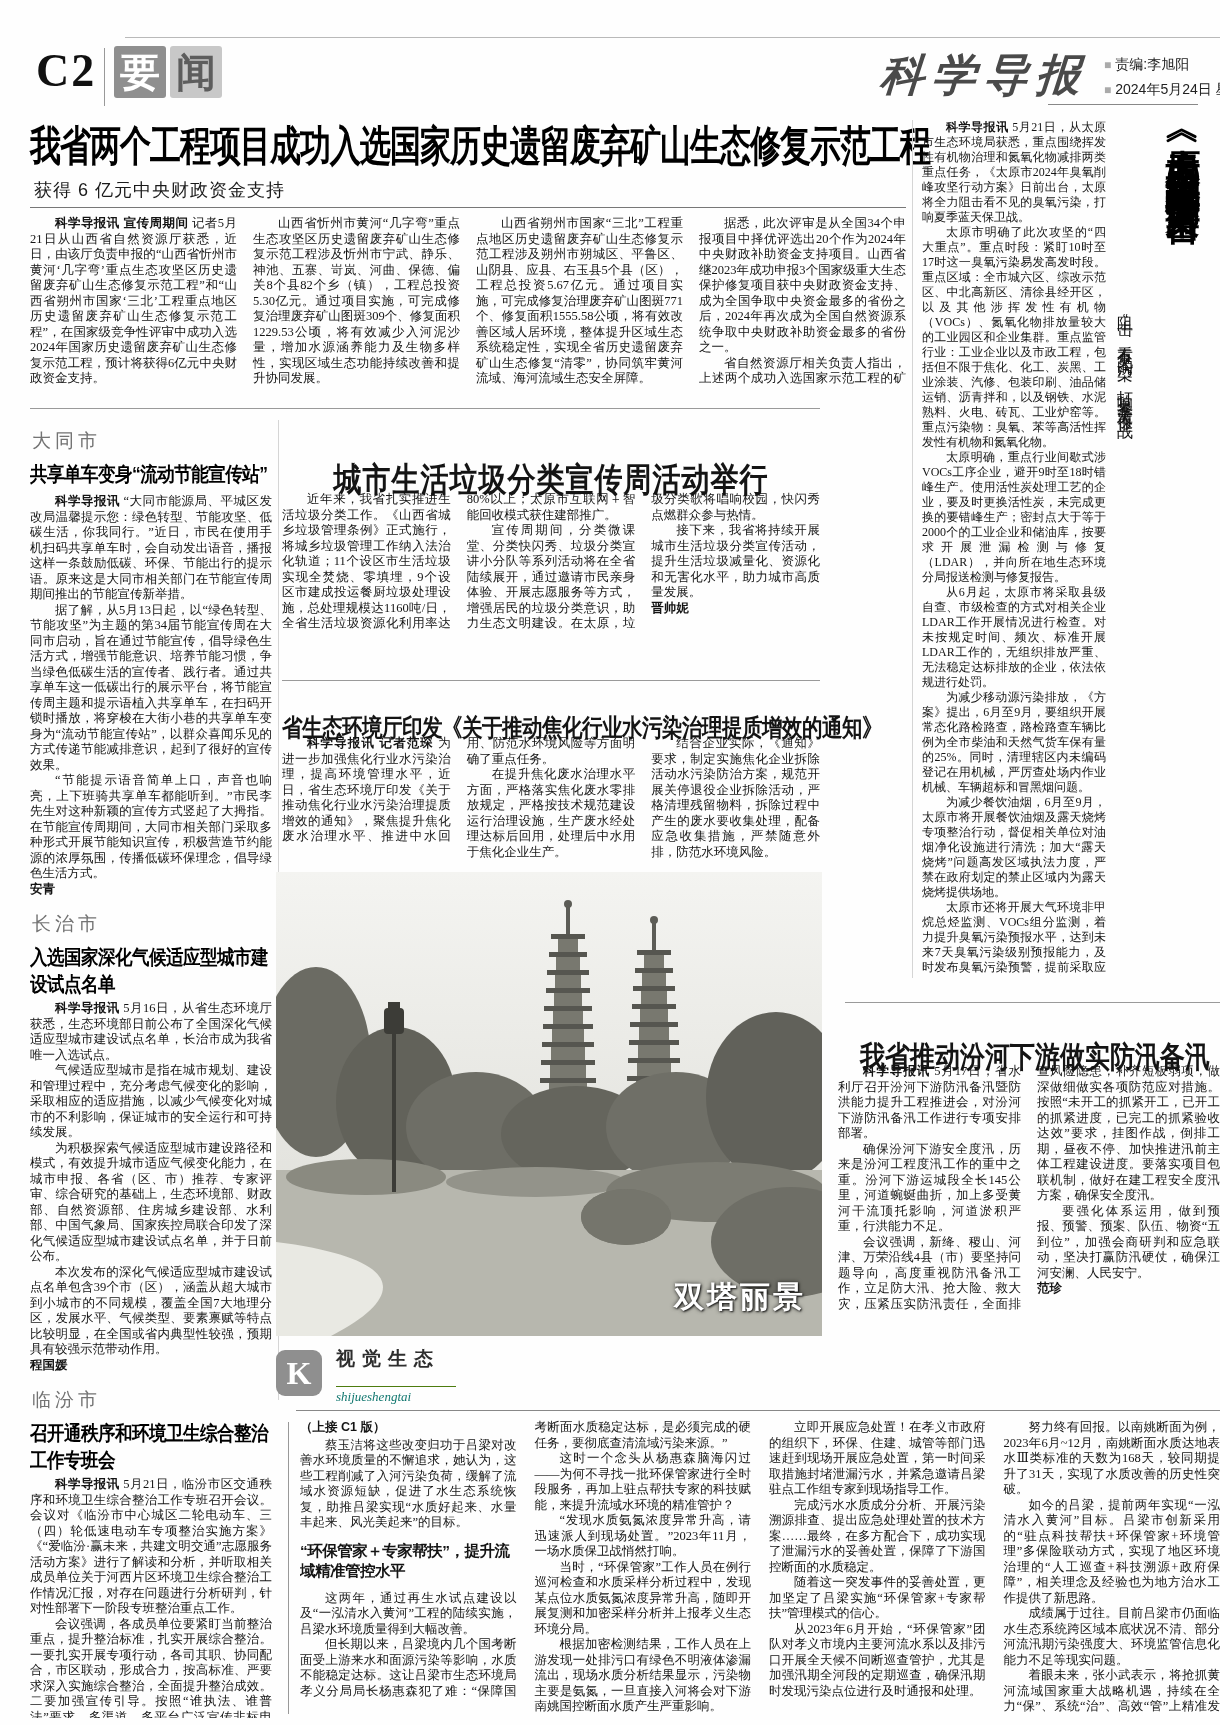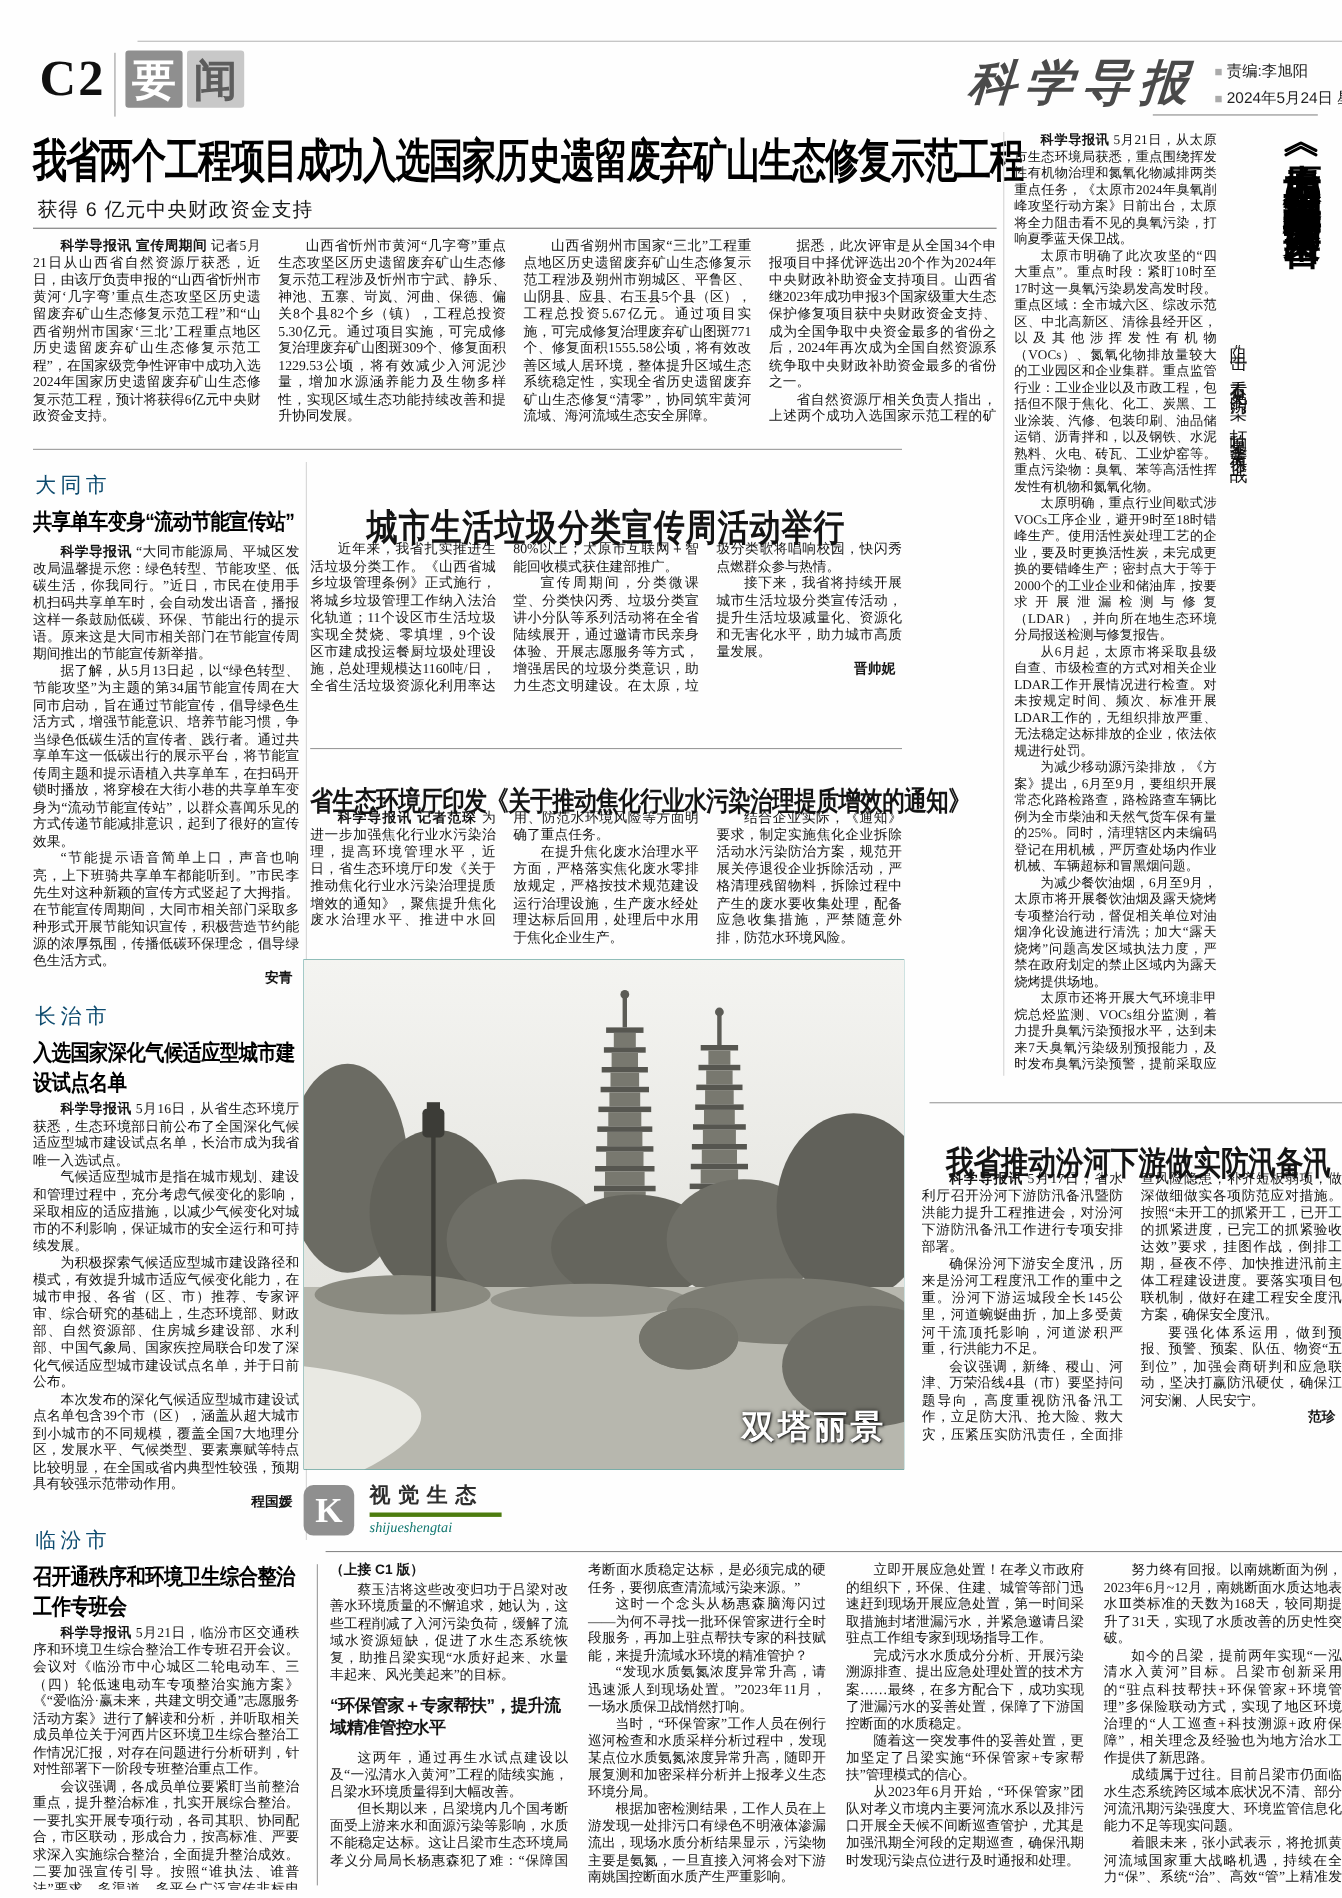--- a/index.html
+++ b/index.html
@@ -25,26 +25,26 @@
   
   .main-headline{position:absolute;left:30px;top:118px;width:860px;font-weight:bold;font-size:31px;
                  letter-spacing:-1px;color:#000;transform:scaleY(1.35);transform-origin:top left;white-space:nowrap;}
   .main-subhead{position:absolute;left:34px;top:178px;font-size:18px;color:#1a1a1a;letter-spacing:1px;}
   .main-body{position:absolute;left:30px;top:216px;width:876px;height:182px;overflow:hidden;
              column-count:4;column-gap:16px;font-size:12.5px;line-height:15.5px;text-align:justify;}
 
   .para{margin:0;text-indent:2em;text-align:justify;}
   .p-first{margin:0;text-indent:2em;text-align:justify;}
   .lead{font-family:"Liberation Sans","DejaVu Sans",sans-serif;font-weight:bold;}
-  .byline{text-align:right;font-family:"Liberation Sans","DejaVu Sans",sans-serif;font-weight:bold;padding-right:6px;}
+  .byline{font-family:"Liberation Sans","DejaVu Sans",sans-serif;font-weight:bold;padding-right:6px;}
   [data-bind-paras]{display:contents;}
 
   
   .left-col{position:absolute;left:30px;top:418px;width:242px;height:1300px;overflow:hidden;}
-  .kicker{font-family:"Liberation Sans","DejaVu Sans",sans-serif;font-size:19px;letter-spacing:4px;color:#0c4a6e;margin:10px 0 6px 2px;}
+  .kicker{font-family:"Liberation Sans","DejaVu Sans",sans-serif;font-size:19px;letter-spacing:4px;color:#737373;margin:10px 0 6px 2px;}
   .city-headline{font-family:"Liberation Sans","DejaVu Sans",sans-serif;font-weight:bold;font-size:17.5px;
                  letter-spacing:-0.5px;color:#000;margin:0 0 10px 0;transform:scaleY(1.15);transform-origin:top left;}
   .city-body{font-size:12.5px;line-height:15.5px;text-align:justify;margin-bottom:14px;}
 
   
   .mid-headline1{position:absolute;left:282px;top:434px;width:538px;text-align:center;font-family:"Liberation Sans","DejaVu Sans",sans-serif;
                  font-weight:bold;font-size:28px;letter-spacing:1px;transform:scaleY(1.2);transform-origin:top center;}
   .mid-body1{position:absolute;left:282px;top:492px;width:538px;height:172px;overflow:hidden;
              column-count:3;column-gap:16px;font-size:12.5px;line-height:15.5px;}
   .mid-headline2{position:absolute;left:282px;top:694px;width:538px;text-align:center;font-family:"Liberation Sans","DejaVu Sans",sans-serif;
@@ -53,21 +53,21 @@
              column-count:3;column-gap:16px;font-size:12.5px;line-height:15.5px;}
 
   
   .photo{position:absolute;left:276px;top:872px;width:546px;height:464px;overflow:hidden;background:#0f766e;}
   .photo-label{position:absolute;right:16px;bottom:18px;font-family:"Liberation Sans","DejaVu Sans",sans-serif;
                font-weight:bold;font-size:30px;color:#fff;letter-spacing:3px;text-shadow:0 0 4px rgba(0,0,0,.7),1px 1px 2px rgba(0,0,0,.8);}
   .caption{position:absolute;left:276px;top:1346px;width:546px;height:60px;display:flex;gap:14px;}
   .logo-badge{width:46px;height:46px;background:#8f8f8f;border-radius:9px;color:#fff;flex:0 0 46px;
               display:flex;align-items:center;justify-content:center;font-family:"Liberation Serif",serif;font-weight:bold;font-size:32px;margin-top:4px;}
   .logo-text{width:120px;flex:0 0 120px;}
-  .logo-title{font-weight:bold;font-size:19px;letter-spacing:7px;color:#2e2e2e;border-bottom:4px solid #4d7c0f;padding-bottom:3px;}
+  .logo-title{font-weight:bold;font-size:19px;letter-spacing:7px;color:#2e2e2e;border-bottom:1px solid #4d7c0f;padding-bottom:14px;}
   .logo-sub{font-style:italic;color:#0f766e;font-size:13px;margin-top:2px;}
   .caption-text{flex:1;font-size:12.5px;line-height:16.5px;text-align:justify;}
   .caption-credit{text-align:right;color:#333;}
 
   
   .ty-col{position:absolute;left:922px;top:120px;width:184px;height:856px;overflow:hidden;
           font-size:12px;line-height:15px;text-align:justify;}
   
   .vblock{position:absolute;left:1112px;top:118px;width:106px;height:852px;}
   .vmain{position:absolute;right:12px;top:0;writing-mode:vertical-rl;text-orientation:upright;

